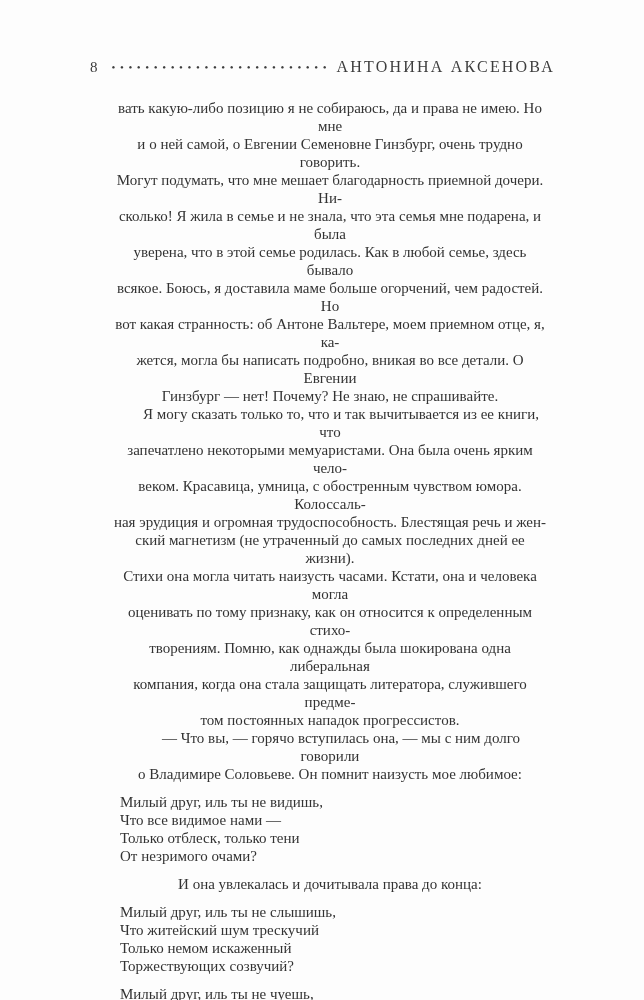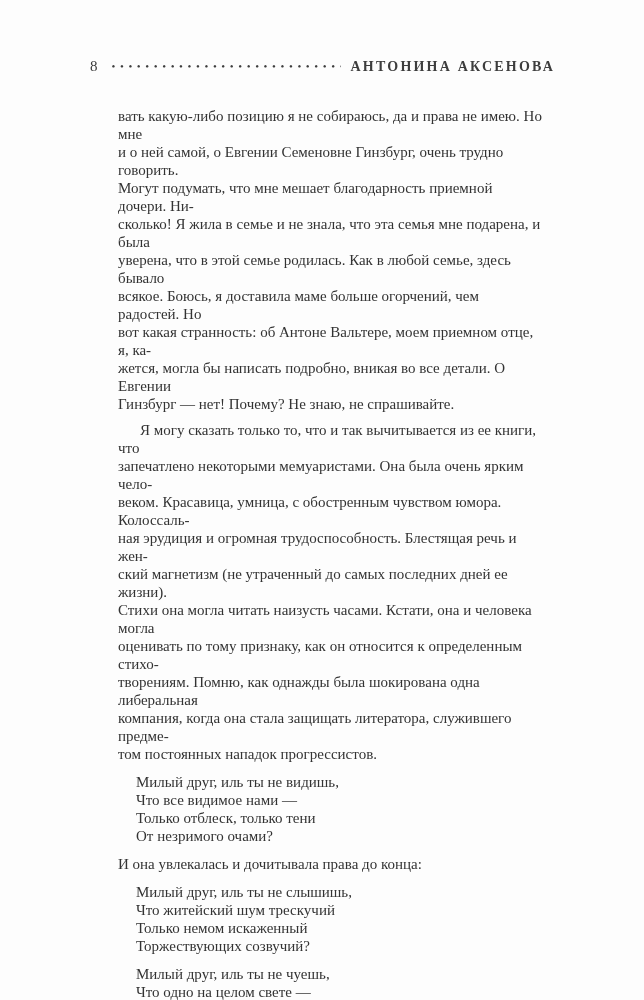--- a/index.html
+++ b/index.html
@@ -36,46 +36,45 @@
     overflow: hidden;
     margin: 0 10px 0 14px;
     font-size: 11px;
     letter-spacing: 4.6px;
     color: #3d3d3d;
     position: relative;
     top: -1px;
   }
   .head-author {
     flex: 0 0 auto;
-    font-size: 14px;
+    font-size: 16px;
     letter-spacing: 2.2px;
     color: #3d3d3d;
-    font-weight: bold;
   }
   
   .text-body {
     position: absolute;
     top: 99px;
     left: 110px;
     width: 440px;
     font-size: 15px;
     line-height: 18px;
     color: #333333;
   }
   .para {
     white-space: pre-line;
-    margin: 8px;
-    text-align: left;
+    margin: 0;
+    text-align: center;
   }
   .para.indent {
     text-indent: 22px;
   }
   .verse {
     white-space: pre-line;
-    margin: 10px 0 10px 26px;
+    margin: 10px 0 10px 10px;
   }
 </style>
 </head>
 <body>
 
 <div class="page">
 
   <div class="running-head">
     <span class="page-number">8</span>
     <span class="head-dots">••••••••••••••••••••••••••••••••••••••••</span>
@@ -95,20 +94,22 @@
     <p class="para indent">Я могу сказать только то, что и так вычитывается из ее книги, что
 запечатлено некоторыми мемуаристами. Она была очень ярким чело-
 веком. Красавица, умница, с обостренным чувством юмора. Колоссаль-
 ная эрудиция и огромная трудоспособность. Блестящая речь и жен-
 ский магнетизм (не утраченный до самых последних дней ее жизни).
 Стихи она могла читать наизусть часами. Кстати, она и человека могла
 оценивать по тому признаку, как он относится к определенным стихо-
 творениям. Помню, как однажды была шокирована одна либеральная
 компания, когда она стала защищать литератора, служившего предме-
 том постоянных нападок прогрессистов.</p>
+    <p class="para indent">— Что вы, — горячо вступилась она, — мы с ним долго говорили
+о Владимире Соловьеве. Он помнит наизусть мое любимое:</p>
     <p class="verse">Милый друг, иль ты не видишь,
 Что все видимое нами —
 Только отблеск, только тени
 От незримого очами?</p>
     <p class="para">И она увлекалась и дочитывала права до конца:</p>
     <p class="verse">Милый друг, иль ты не слышишь,
 Что житейский шум трескучий
 Только немом искаженный
 Торжествующих созвучий?</p>
     <p class="verse">Милый друг, иль ты не чуешь,

